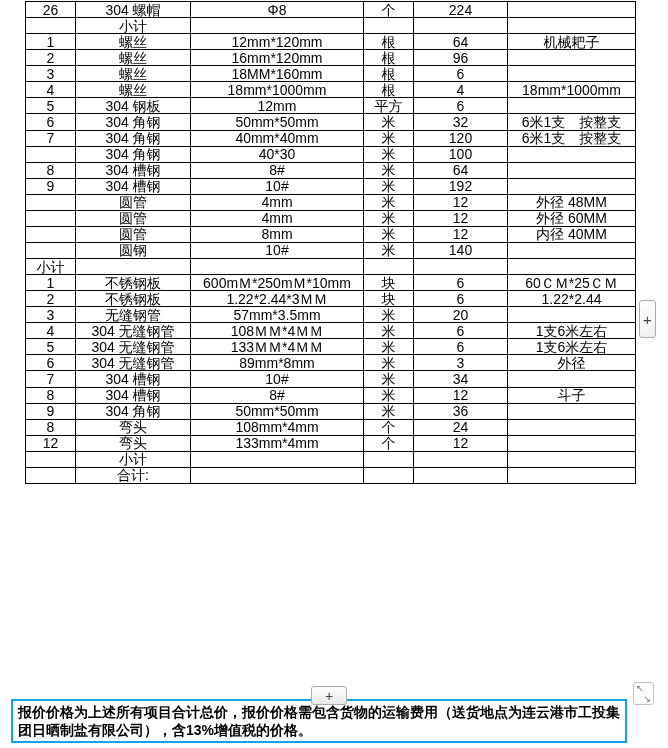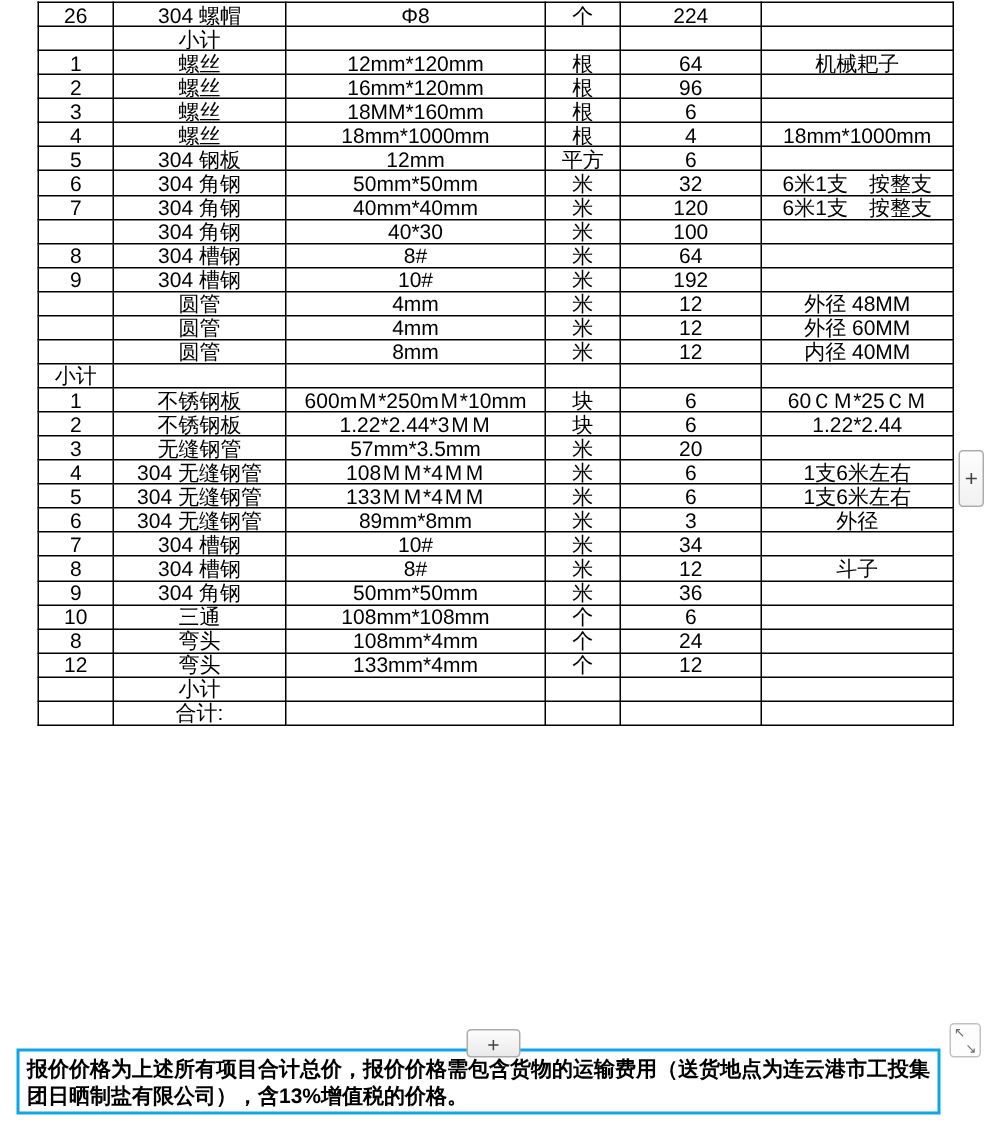--- a/index.html
+++ b/index.html
@@ -182,20 +182,28 @@
       </tr>
       <tr>
         <td></td>
         <td>圆管</td>
         <td>8mm</td>
         <td>米</td>
         <td>12</td>
         <td>内径 40MM</td>
       </tr>
       <tr>
+        <td></td>
+        <td>圆钢</td>
+        <td>10#</td>
+        <td>米</td>
+        <td>140</td>
+        <td></td>
+      </tr>
+      <tr>
         <td>小计</td>
         <td></td>
         <td></td>
         <td></td>
         <td></td>
         <td></td>
       </tr>
       <tr>
         <td>1</td>
         <td>不锈钢板</td>
@@ -259,28 +267,20 @@
         <td>米</td>
         <td>12</td>
         <td>斗子</td>
       </tr>
       <tr>
         <td>9</td>
         <td>304 角钢</td>
         <td>50mm*50mm</td>
         <td>米</td>
         <td>36</td>
-        <td></td>
-      </tr>
-      <tr>
-        <td>10</td>
-        <td>三通</td>
-        <td>108mm*108mm</td>
-        <td>个</td>
-        <td>6</td>
         <td></td>
       </tr>
       <tr>
         <td>8</td>
         <td>弯头</td>
         <td>108mm*4mm</td>
         <td>个</td>
         <td>24</td>
         <td></td>
       </tr>

